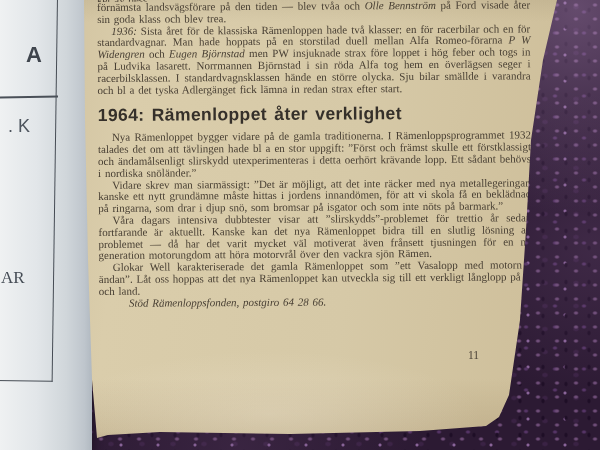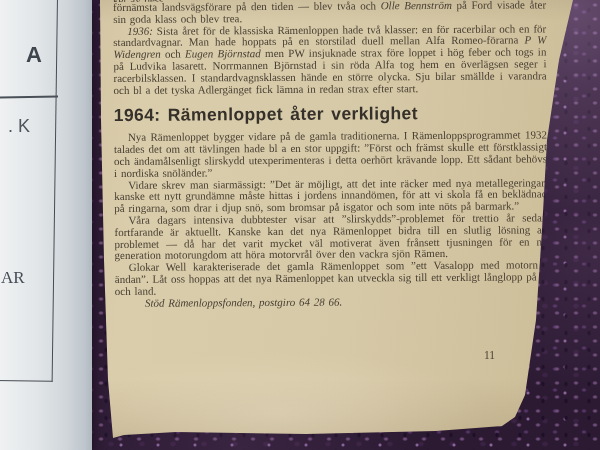--- a/index.html
+++ b/index.html
@@ -34,21 +34,21 @@
   .right-page{position:absolute;inset:0;z-index:2;
     clip-path:polygon(84px 0, 557px 0, 543px 60px, 531px 140px, 526px 230px, 520px 320px,
       509px 395px, 499px 417px, 486px 426px, 420px 431px, 290px 434px, 160px 432px,
       108px 435px, 97px 438px, 92px 380px, 88px 260px, 85px 120px);
     background:
       radial-gradient(ellipse 300px 90px at 45% 92%, rgba(238,228,208,.35), transparent 70%),
       linear-gradient(180deg, rgba(60,45,25,.07) 0, transparent 5%, transparent 84%,
         rgba(120,95,60,.16) 96%, rgba(85,65,42,.32) 100%),
       linear-gradient(90deg, rgba(110,88,55,.30) 0, rgba(110,88,55,.10) 22px, rgba(110,88,55,0) 55px),
       linear-gradient(97deg,#c0ae8a 0%,#cfc09d 4%,#dacdab 22%,#d6c9a7 58%,#cfc09c 86%,#c6b590 96%,#b8a681 100%);
-    filter:drop-shadow(0 7px 9px rgba(12,6,16,.6));margin-left:16px;}
+    filter:drop-shadow(0 7px 9px rgba(12,6,16,.6));}
   .text-block{position:absolute;left:97px;top:-5px;width:433px;
     transform:rotate(-0.35deg);transform-origin:top left;
     font-size:11px;line-height:11.8px;color:#483f33;
     text-align:justify;word-spacing:1px;}
   .text-block p{margin:0;}
   .text-block p.frag{height:7px;overflow:hidden;text-align:left;}
   .text-block p.indent{text-indent:14px;}
   .text-block p.credit{text-indent:30px;text-align:left;font-style:italic;}
   .text-block h2.heading{margin:9px 0 7px 0;font-family:"Liberation Sans", sans-serif;
     font-size:17.5px;line-height:20px;font-weight:700;color:#35302a;

